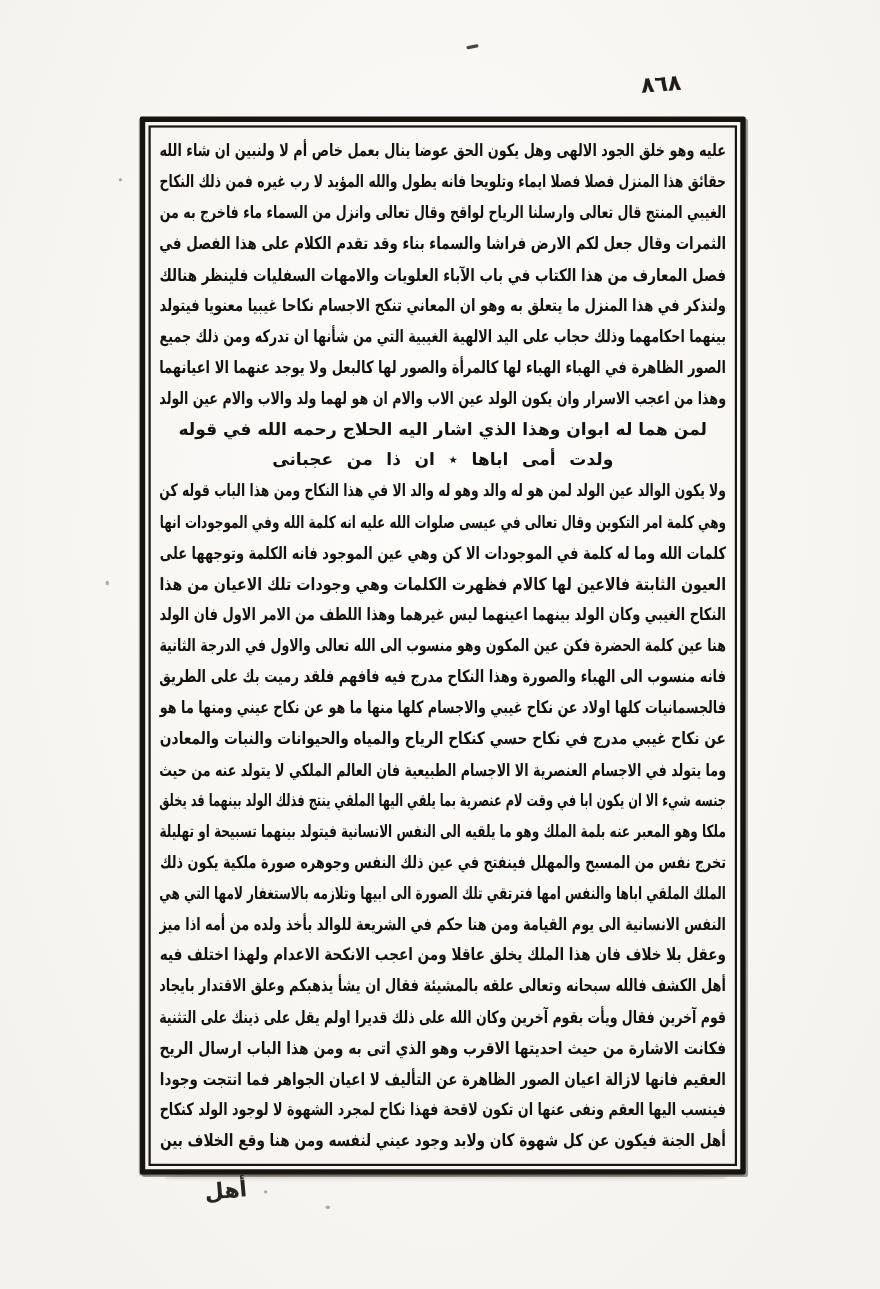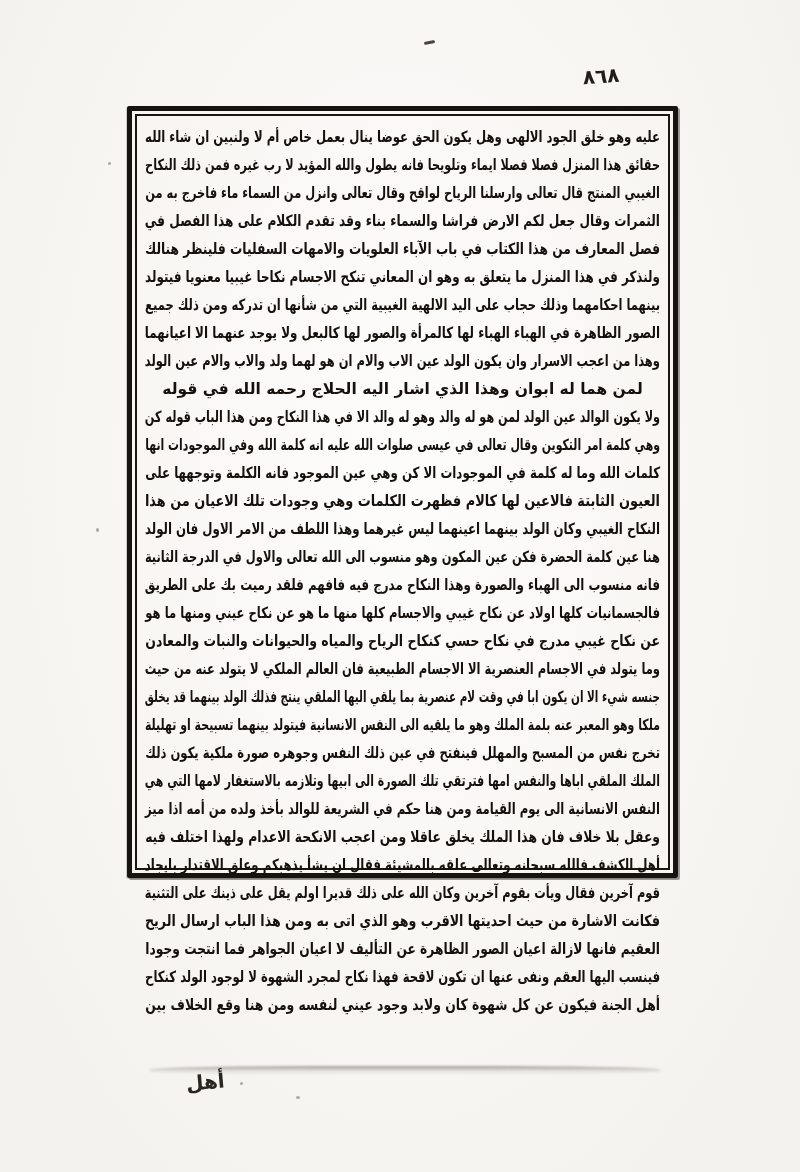--- a/index.html
+++ b/index.html
@@ -18,21 +18,21 @@
     position:absolute; left:556px; top:64px; width:90px;
     font-size:20px; font-weight:bold; color:#221d18;
     transform:rotate(-4deg); letter-spacing:2px; text-align:center;
     direction:rtl;
   }
   .top-mark {
     position:absolute; left:424px; top:41px; width:11px; height:3px;
     background:#4a453e; border-radius:2px; transform:rotate(-10deg);
   }
   .frame {
-    position:absolute; left:127px; top:106px; width:551px; height:772px;
+    position:absolute; left:127px; top:106px; width:551px; height:962px;
     box-sizing:border-box;
     border:5px solid #17130e;
     box-shadow:2px 2px 0 rgba(45,38,30,0.45), -1px 1px 0 rgba(90,84,74,0.25);
     border-radius:2px;
     text-decoration:underline;
   }
   .frame-inner {
     position:absolute; inset:3px;
     border:2px solid #1b1610;
     box-sizing:border-box;
@@ -89,20 +89,21 @@
         <div class="line" style="transform: scaleX(0.754026); transform-origin: right center;">عليه وهو خلق الجود الالهى وهل يكون الحق عوضا ينال بعمل خاص أم لا ولنبين ان شاء الله</div>
         <div class="line" style="transform: scaleX(0.725352); transform-origin: right center;">حقائق هذا المنزل فصلا فصلا ايماء وتلويحا فانه يطول والله المؤيد لا رب غيره فمن ذلك النكاح</div>
         <div class="line" style="transform: scaleX(0.736767); transform-origin: right center;">الغيبي المنتج قال تعالى وارسلنا الرياح لواقح وقال تعالى وانزل من السماء ماء فاخرج به من</div>
         <div class="line" style="transform: scaleX(0.783866); transform-origin: right center;">الثمرات وقال جعل لكم الارض فراشا والسماء بناء وقد تقدم الكلام على هذا الفصل في</div>
         <div class="line" style="transform: scaleX(0.788668); transform-origin: right center;">فصل المعارف من هذا الكتاب في باب الآباء العلويات والامهات السفليات فلينظر هنالك</div>
         <div class="line" style="transform: scaleX(0.768657); transform-origin: right center;">ولنذكر في هذا المنزل ما يتعلق به وهو ان المعاني تنكح الاجسام نكاحا غيبيا معنويا فيتولد</div>
         <div class="line" style="transform: scaleX(0.745297); transform-origin: right center;">بينهما احكامهما وذلك حجاب على اليد الالهية الغيبية التي من شأنها ان تدركه ومن ذلك جميع</div>
         <div class="line" style="transform: scaleX(0.767511); transform-origin: right center;">الصور الظاهرة في الهباء الهباء لها كالمرأة والصور لها كالبعل ولا يوجد عنهما الا اعيانهما</div>
         <div class="line" style="transform: scaleX(0.742075); transform-origin: right center;">وهذا من اعجب الاسرار وان يكون الولد عين الاب والام ان هو لهما ولد والاب والام عين الولد</div>
         <div class="line line-end">لمن هما له ابوان وهذا الذي اشار اليه الحلاج رحمه الله في قوله</div>
+        <div class="line verse">ولدت أمى اباها ٭ ان ذا من عجبانى</div>
         <div class="line" style="transform: scaleX(0.724332); transform-origin: right center;">ولا يكون الوالد عين الولد لمن هو له والد وهو له والد الا في هذا النكاح ومن هذا الباب قوله كن</div>
         <div class="line" style="transform: scaleX(0.704514); transform-origin: right center;">وهي كلمة امر التكوين وقال تعالى في عيسى صلوات الله عليه انه كلمة الله وفي الموجودات انها</div>
         <div class="line" style="transform: scaleX(0.760709); transform-origin: right center;">كلمات الله وما له كلمة في الموجودات الا كن وهي عين الموجود فانه الكلمة وتوجهها على</div>
         <div class="line" style="transform: scaleX(0.831987); transform-origin: right center;">العيون الثابتة فالاعين لها كالام فظهرت الكلمات وهي وجودات تلك الاعيان من هذا</div>
         <div class="line" style="transform: scaleX(0.759587); transform-origin: right center;">النكاح الغيبي وكان الولد بينهما اعينهما ليس غيرهما وهذا اللطف من الامر الاول فان الولد</div>
         <div class="line" style="transform: scaleX(0.739943); transform-origin: right center;">هنا عين كلمة الحضرة فكن عين المكون وهو منسوب الى الله تعالى والاول في الدرجة الثانية</div>
         <div class="line" style="transform: scaleX(0.76523); transform-origin: right center;">فانه منسوب الى الهباء والصورة وهذا النكاح مدرج فيه فافهم فلقد رميت بك على الطريق</div>
         <div class="line" style="transform: scaleX(0.74746); transform-origin: right center;">فالجسمانيات كلها اولاد عن نكاح غيبي والاجسام كلها منها ما هو عن نكاح عيني ومنها ما هو</div>
         <div class="line" style="transform: scaleX(0.805947); transform-origin: right center;">عن نكاح غيبي مدرج في نكاح حسي كنكاح الرياح والمياه والحيوانات والنبات والمعادن</div>
         <div class="line" style="transform: scaleX(0.742075); transform-origin: right center;">وما يتولد في الاجسام العنصرية الا الاجسام الطبيعية فان العالم الملكي لا يتولد عنه من حيث</div>

